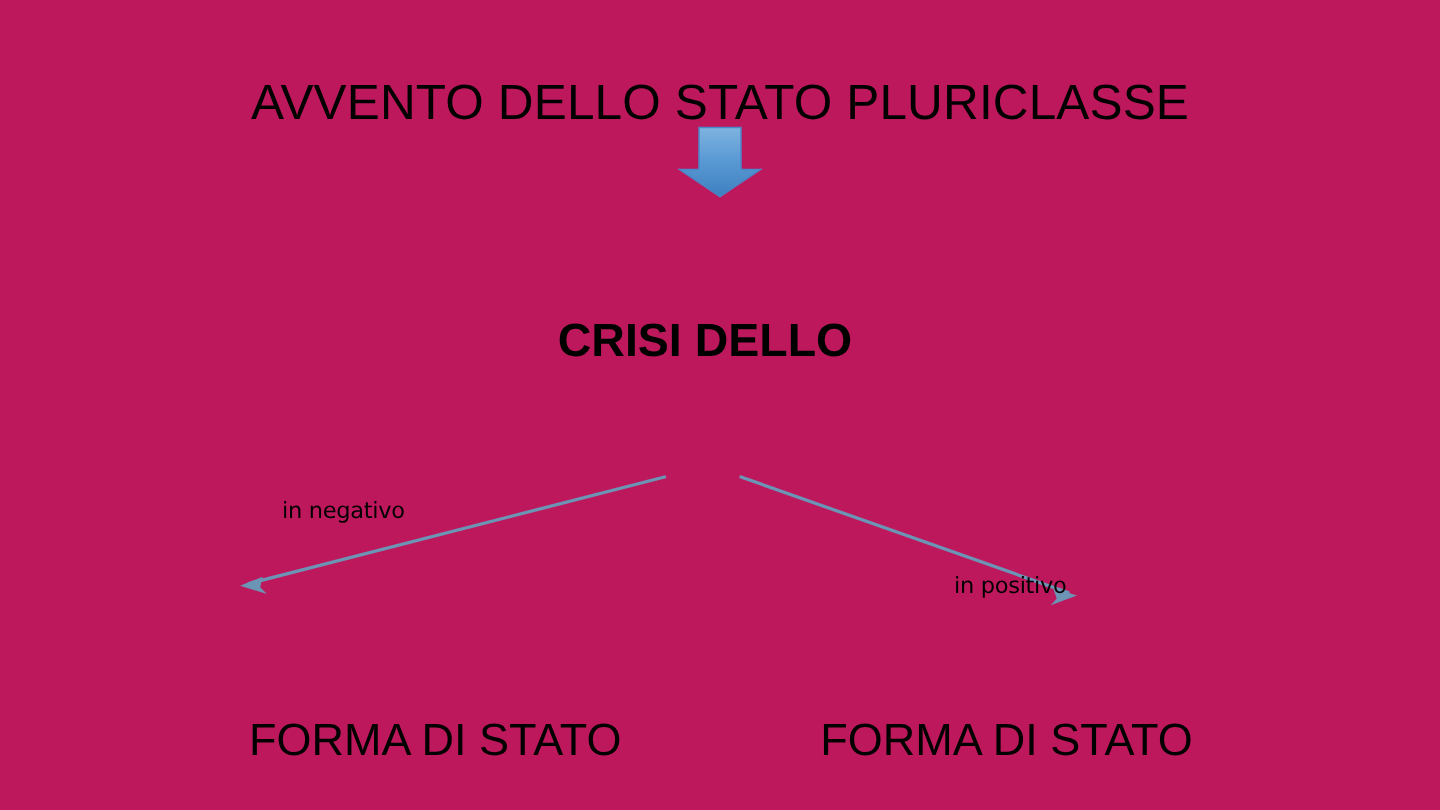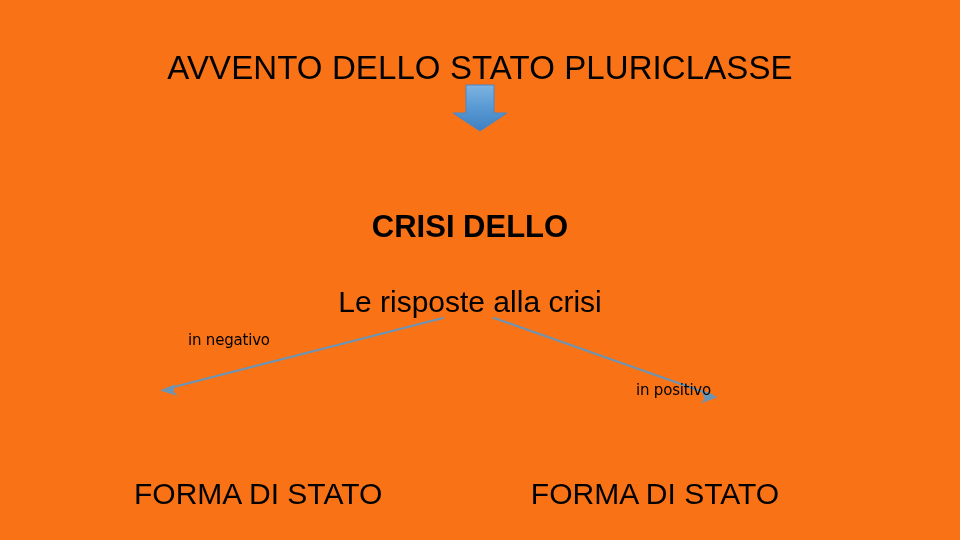--- a/index.html
+++ b/index.html
@@ -12,21 +12,21 @@
     background: #ffffff;
     font-family: "Liberation Sans", sans-serif;
     color: #000000;
     overflow: hidden;
   }
 
   #slide {
     position: relative;
     width: 960px;
     height: 540px;
-    background: #f97316;
+    background: #be185d;
   }
 
   
   #connectors {
     position: absolute;
     left: 0;
     top: 0;
     width: 960px;
     height: 540px;
     pointer-events: none;
@@ -96,21 +96,21 @@
     line-height: 38px;
   }
   #right-outcome {
     left: 495px;
     top: 399px;
     width: 320px;
     text-align: center;
     font-size: 30px;
     line-height: 38px;
   }
-  .reg  { font-weight: normal; display: block; }
+  .reg  { font-weight: normal; display: block; margin-left: 32px; }
 </style>
 </head>
 <body>
 
 <div id="slide">
 
   <svg id="connectors" viewBox="0 0 960 540">
     <defs>
       <linearGradient id="arrowGrad" x1="0" y1="0" x2="0" y2="1">
         <stop offset="0%" stop-color="#7FB3E0"></stop>
@@ -133,21 +133,20 @@
       <path d="M 718 397 L 702 392 L 704.5 399 L 700.5 403.5 Z" fill="#6B94B5"></path>
     </g>
   </svg>
 
   <div class="tbox" id="title-block">AVVENTO DELLO STATO PLURICLASSE</div>
 
   <div class="tbox" id="crisi-block">
     <span id="crisi-line1">CRISI DELLO</span>
   </div>
 
-  <div class="tbox" id="risposte-block">Le risposte alla crisi</div>
 
   <div class="tbox mini-label" id="label-negativo">in negativo</div>
 
   <div class="tbox mini-label" id="label-positivo">in positivo</div>
 
   <div class="tbox" id="left-outcome">
     <span class="reg">FORMA DI STATO</span>
     
     
   </div>

